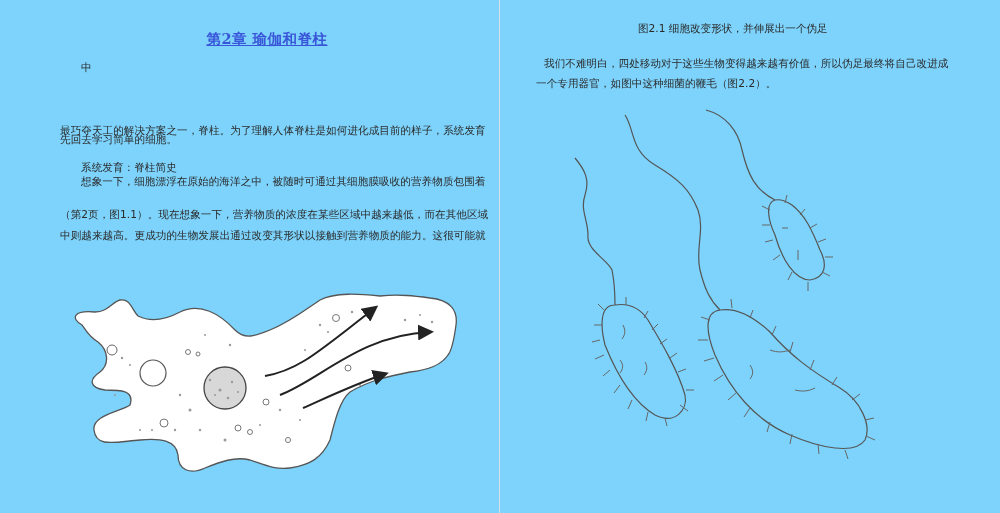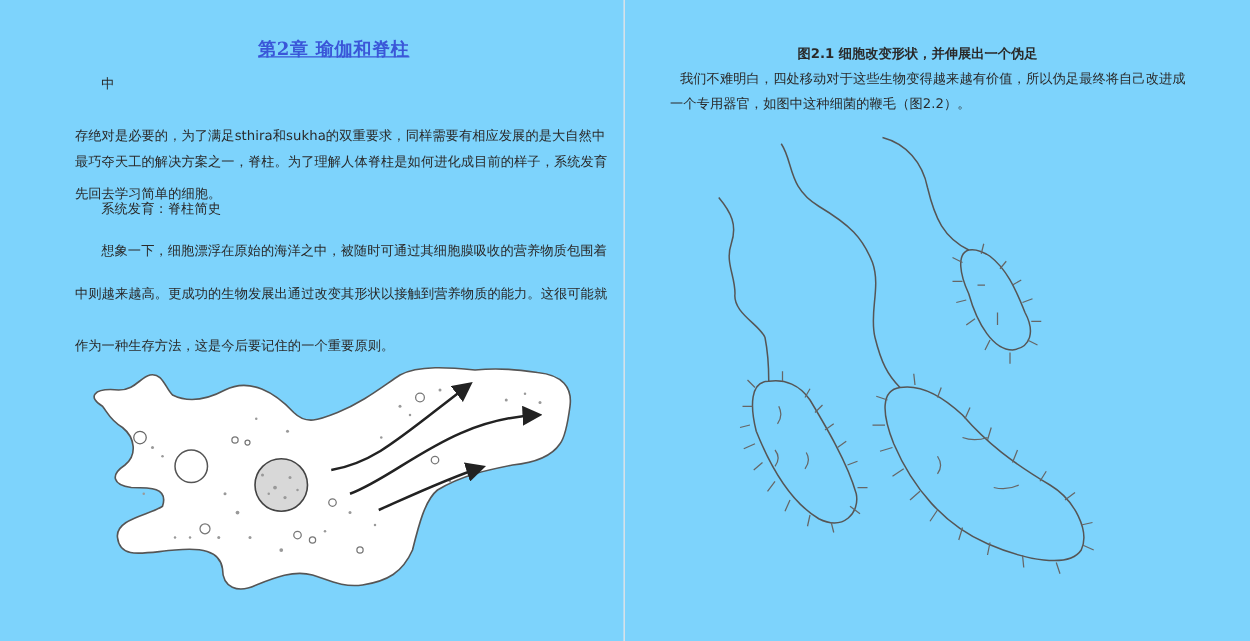--- a/index.html
+++ b/index.html
@@ -16,29 +16,28 @@
   .caption { position: absolute; font-size: 10.6px; white-space: nowrap; color: #2a2a2a; }
   svg { position: absolute; }
 </style>
 </head>
 <body>
 
 <div class="page page-left">
   <div class="chapter-title">第2章  瑜伽和脊柱</div>
 
   <div class="line" style="left:81px; top:60px;">中</div>
-  <div class="line" style="left:60px; top:102px;">存绝对是必要的，为了满足sthira和sukha的双重要求，同样需要有相应发展的是大自然中</div>
   <div class="line" style="left:60px; top:123px;">最巧夺天工的解决方案之一，脊柱。为了理解人体脊柱是如何进化成目前的样子，系统发育</div>
-  <div class="line" style="left:60px; top:148px;">先回去学习简单的细胞。</div>
+  <div class="line" style="left:60px; top:132px;">先回去学习简单的细胞。</div>
 
   <div class="line" style="left:81px; top:160px;">系统发育：脊柱简史</div>
 
-  <div class="line" style="left:81px; top:194px;">想象一下，细胞漂浮在原始的海洋之中，被随时可通过其细胞膜吸收的营养物质包围着</div>
+  <div class="line" style="left:81px; top:174px;">想象一下，细胞漂浮在原始的海洋之中，被随时可通过其细胞膜吸收的营养物质包围着</div>
+  <div class="line" style="left:60px; top:207px;">（第2页，图1.1）。现在想象一下，营养物质的浓度在某些区域中越来越低，而在其他区域</div>
   <div class="line" style="left:60px; top:228px;">中则越来越高。更成功的生物发展出通过改变其形状以接触到营养物质的能力。这很可能就</div>
-  <div class="line" style="left:60px; top:270px;">作为一种生存方法，这是今后要记住的一个重要原则。</div>
 
   <svg style="left:60px; top:290px;" width="420" height="200" viewBox="0 0 420 200">
     <defs>
       <marker id="arrowhead" markerWidth="8" markerHeight="8" refX="6" refY="4" orient="auto">
         <path d="M0,0 L8,4 L0,8 Z" fill="#222"></path>
       </marker>
     </defs>
     <path d="M22,35 C10,28 14,20 35,22 C48,22 52,12 60,10 C70,8 72,20 78,26 C90,32 105,30 120,22 C140,12 160,24 175,40 C185,50 195,46 210,40 C230,32 245,20 260,10 C275,2 300,4 320,6 C340,4 355,6 370,8 C390,10 398,20 396,35 C394,50 392,60 388,65 C382,74 370,80 350,82 C330,86 310,90 290,102 C280,110 275,130 270,150 C262,168 250,175 230,178 C215,180 205,175 190,170 C175,166 160,172 145,178 C130,185 118,180 118,165 C116,150 100,148 80,150 C55,152 36,158 34,140 C32,125 60,122 70,115 C75,100 60,100 45,100 C30,98 28,90 40,82 C50,74 48,60 38,52 C28,46 26,40 22,35 Z" fill="#fff" stroke="#555" stroke-width="1.3"></path>
     <circle cx="93" cy="83" r="13" fill="none" stroke="#555" stroke-width="1.2"></circle>
     <circle cx="52" cy="60" r="5" fill="none" stroke="#666" stroke-width="1"></circle>
@@ -86,21 +85,21 @@
     </g>
     <path d="M205,86 C240,80 260,60 315,18" fill="none" stroke="#222" stroke-width="2" marker-end="url(#arrowhead)"></path>
     <path d="M220,105 C260,90 300,45 370,42" fill="none" stroke="#222" stroke-width="2" marker-end="url(#arrowhead)"></path>
     <path d="M243,118 C270,106 300,92 325,84" fill="none" stroke="#222" stroke-width="2" marker-end="url(#arrowhead)"></path>
   </svg>
 </div>
 
 <div class="divider"></div>
 
 <div class="page page-right">
-  <div class="caption" style="left:138px; top:36px;font-weight:bold;">图2.1 细胞改变形状，并伸展出一个伪足</div>
+  <div class="caption" style="left:138px; top:22px;">图2.1 细胞改变形状，并伸展出一个伪足</div>
   <div class="line" style="left:44px; top:56px;">我们不难明白，四处移动对于这些生物变得越来越有价值，所以伪足最终将自己改进成</div>
   <div class="line" style="left:24px; top:76px;margin-left:12px;">一个专用器官，如图中这种细菌的鞭毛（图2.2）。</div>
 
   <svg style="left:60px; top:100px;" width="340" height="380" viewBox="0 0 340 380">
     <g fill="none" stroke="#555" stroke-width="1.2">
 
       <path d="M15,58 C25,70 30,80 25,95 C20,110 28,120 28,135 C26,150 48,160 52,170 C55,185 55,195 55,205"></path>
 
       <path d="M55,205 C40,205 40,225 45,245 C55,270 70,300 95,315 C115,325 128,310 125,295 C118,270 100,240 88,220 C80,208 68,203 55,205 Z"></path>
 

